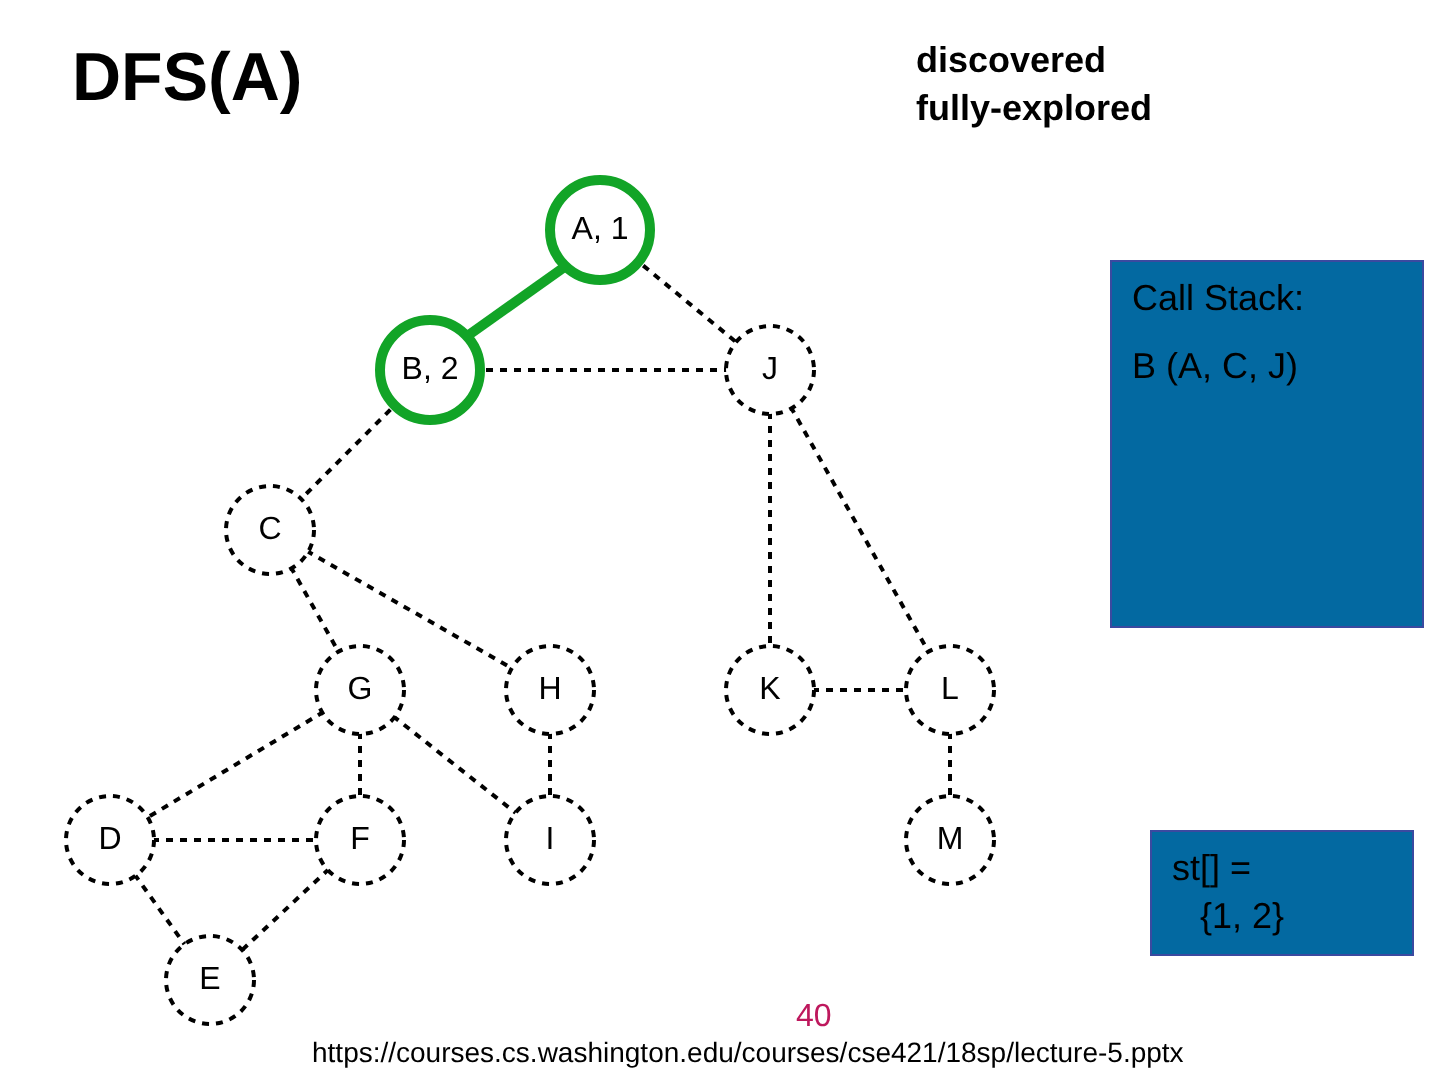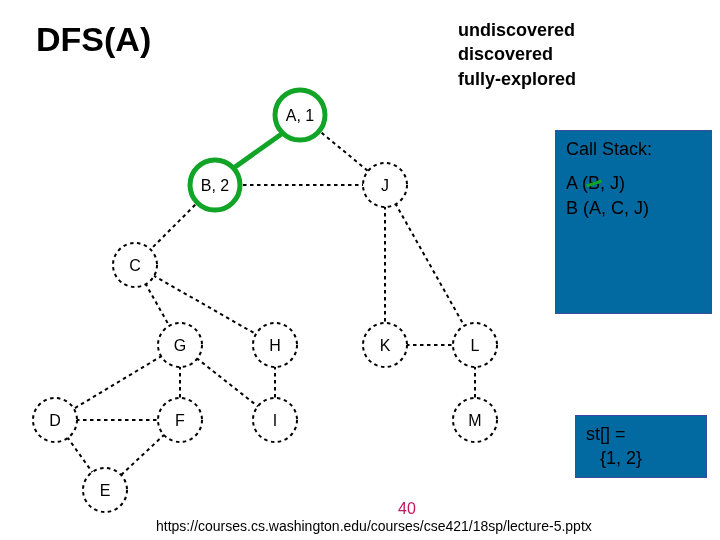--- a/index.html
+++ b/index.html
@@ -13,32 +13,28 @@
   .url{position:absolute;font-size:14px;color:#000;white-space:nowrap}
   .slidenum{position:absolute;font-size:16px;color:#be185d}
 </style>
 </head>
 <body>
 
 <div class="title" style="left:36px;top:20px">DFS(A)</div>
 
 <div class="textblock" style="left:430px;top:18px">
   <div class="indent">
-    <div><b>undiscovered</b></div>
     <div><b>discovered</b></div>
     <div><b>fully-explored</b></div>
   </div>
 </div>
 
 <div class="box" style="left:555px;top:130px;width:135px;height:170px">
   <div>Call Stack:</div>
   <div style="height:10px"></div>
-  <div>
-    <span>A (</span><span class="strike">B</span><span>, J)</span>
-  </div>
   <div>
     <span>B (A, C, J)</span>
   </div>
 </div>
 
 <div class="box" style="left:575px;top:415px;width:110px">
   <div>st[] =</div>
   <div style="padding-left:14px">{1, 2}</div>
 </div>
 

